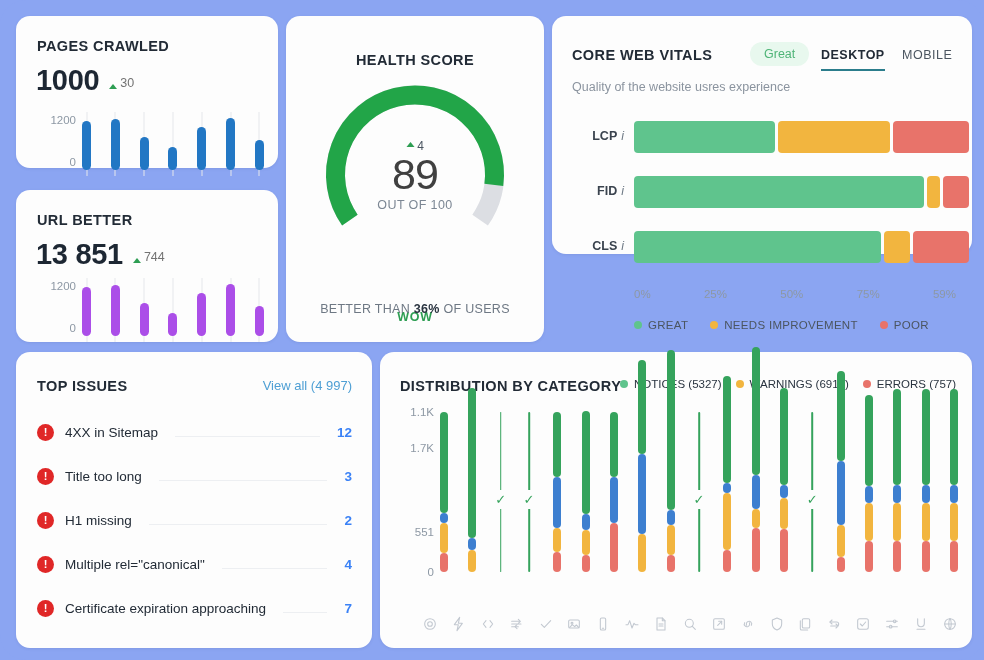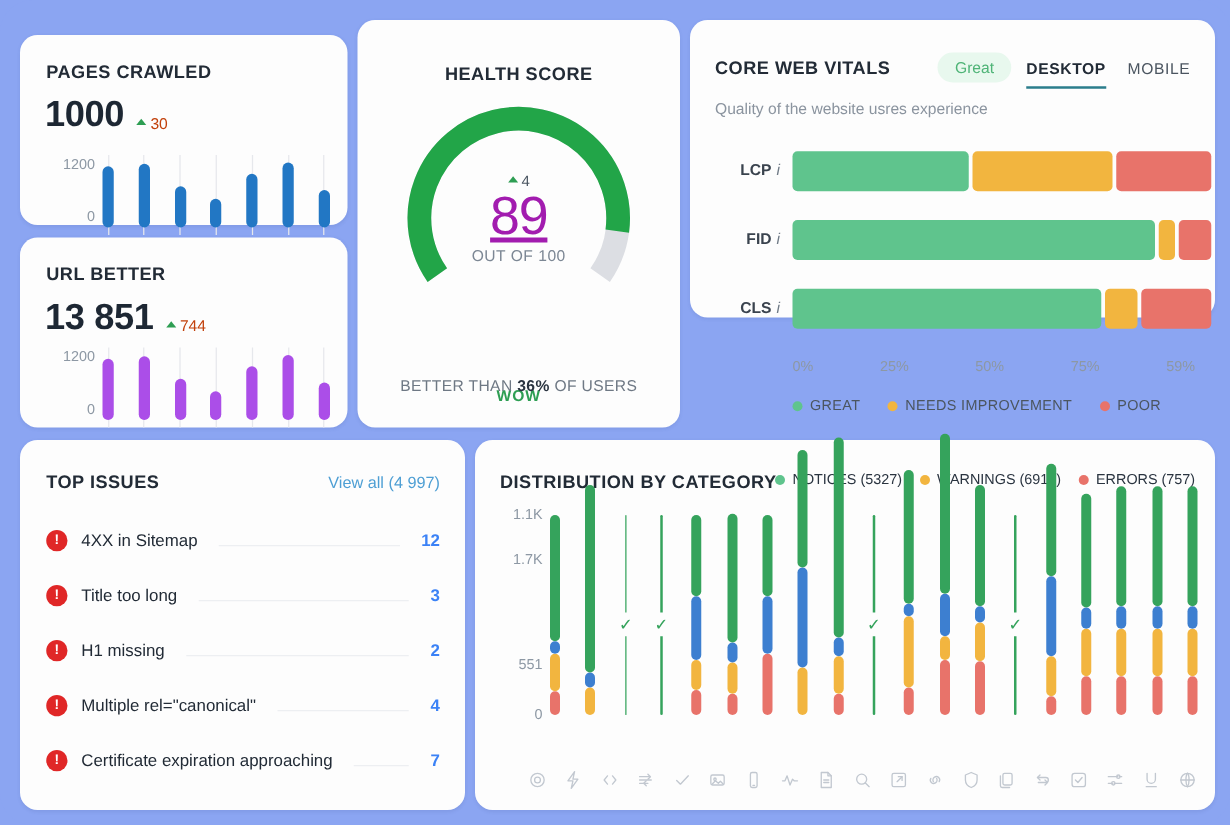--- a/index.html
+++ b/index.html
@@ -29,27 +29,27 @@
   }
 
   .card-title {
     font-size: 14.5px;
     font-weight: 700;
     color: #222b36;
     letter-spacing: .4px;
   }
 
   
-  #pages-card { left: 6px;  top: 20px;  width: 262px; height: 152px; }
+  #pages-card { left: 6px;  top: 8px;  width: 262px; height: 152px; }
   #urls-card  { left: 6px;  top: 182px; width: 262px; height: 152px; }
 
   .kpi-head { position: absolute; left: 21px; top: 22px; }
   .kpi-value-row { position: absolute; left: 20px; top: 48px; display: flex; align-items: baseline; gap: 10px; }
   .kpi-value { font-size: 29px; font-weight: 700; color: #1d2733; letter-spacing: -0.3px; }
-  .kpi-delta { font-size: 12.5px; color: #c2410c; display: flex; align-items: center; gap: 3px; }
+  .kpi-delta { font-size: 12.5px; color: #737373; display: flex; align-items: flex-end; gap: 3px; }
   .tri-up {
     width: 0; height: 0;
     border-left: 4.5px solid transparent;
     border-right: 4.5px solid transparent;
     border-bottom: 5.5px solid #2e9e53;
     display: inline-block;
     position: relative; top: -1px;
   }
 
   .mini-chart { position: absolute; left: 20px; right: 14px; }
@@ -61,21 +61,21 @@
 
   
   #health-card { left: 276px; top: 8px; width: 258px; height: 326px; }
   #health-title { position: absolute; top: 36px; left: 0; right: 0; text-align: center; }
   #gauge-wrap { position: absolute; top: 66px; left: 50%; transform: translateX(-50%); width: 185px; height: 185px; }
   #gauge-center {
     position: absolute; left: 0; right: 0; top: 52px;
     text-align: center;
   }
   .gauge-delta { font-size: 12px; color: #4a5561; display: inline-flex; align-items: center; gap: 3px; }
-  .gauge-score { font-size: 43px; font-weight: 400; color: #a21caf; line-height: 1.02; letter-spacing: -1px; text-decoration: underline; }
+  .gauge-score { font-size: 43px; font-weight: 400; color: #404040; line-height: 1.02; letter-spacing: -1px; }
   .gauge-out { font-size: 12.5px; color: #7c8794; letter-spacing: .4px; margin-top: 2px; }
   #gauge-wow { position: absolute; top: 228px; left: 0; right: 0; text-align: center; font-size: 12.5px; color: #2e9e53; font-weight: 600; letter-spacing: .7px; }
   #health-footer { position: absolute; bottom: 26px; left: 0; right: 0; text-align: center; font-size: 12.5px; color: #6e7884; letter-spacing: .3px; }
   #health-footer b { color: #2a3440; }
 
   
   #cwv-card { left: 542px; top: 8px; width: 420px; height: 238px; }
   #cwv-title { position: absolute; left: 20px; top: 31px; }
   #cwv-badge {
     position: absolute; left: 198px; top: 26px;

